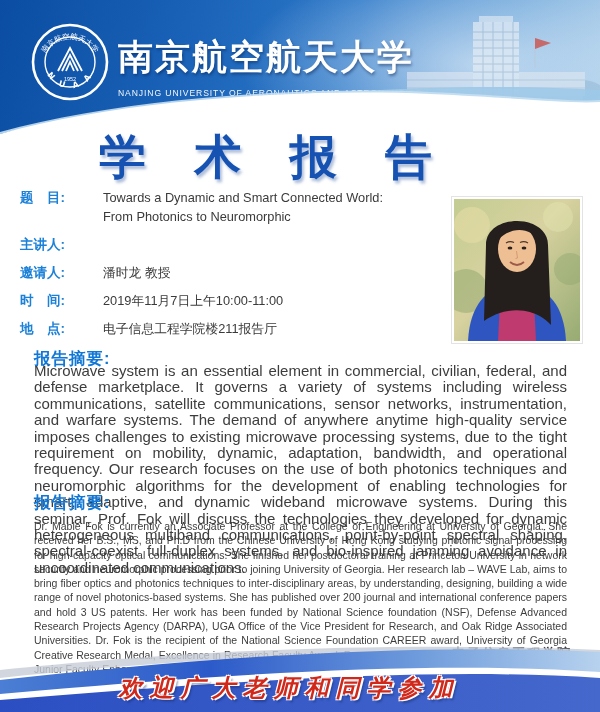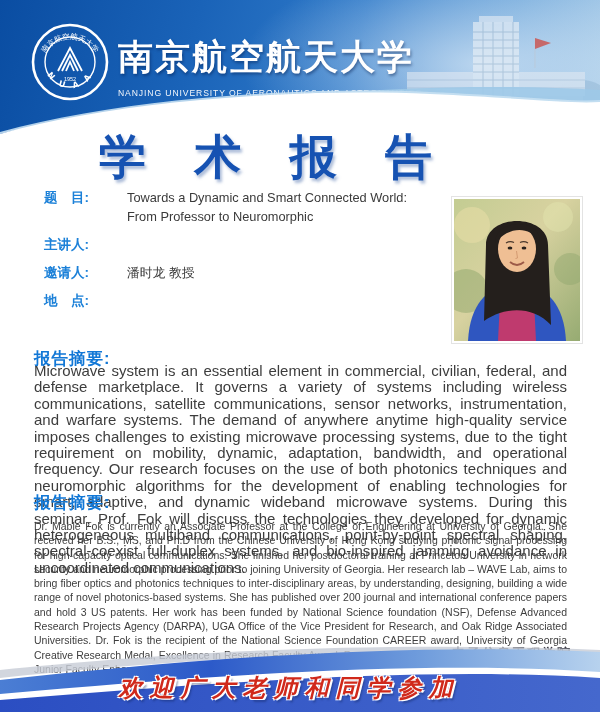--- a/index.html
+++ b/index.html
@@ -30,21 +30,21 @@
   
   .big-title{
     position:absolute;left:0;top:126px;width:531px;text-align:center;
     font-size:47px;font-weight:bold;color:#1652b2;
     letter-spacing:16px;text-indent:16px;
     font-family:"DejaVu Sans","Liberation Sans",sans-serif;
     text-shadow:2px 3px 3px rgba(105,135,185,.55);
     white-space:nowrap;
   }
   
-  .info{position:absolute;left:44px;top:188px;width:414px;}
+  .info{position:absolute;left:20px;top:188px;width:414px;}
   .info-row{display:flex;margin-bottom:9px;line-height:19px;}
   .info-label{
     flex:0 0 62px;color:#1b80d8;font-weight:bold;font-size:13.5px;white-space:pre;
   }
   .info-value{color:#3a3a3a;font-size:12.8px;margin-left:21px;}
   
   .photo{
     position:absolute;left:452px;top:197px;width:126px;height:142px;
     border:2px solid #fff;box-shadow:0 0 0 1px #e3e3e3;box-sizing:content-box;
   }
@@ -149,32 +149,37 @@
     </svg>
   </div>
 
   <div class="big-title">学 术 报 告</div>
 
   <div class="info">
     <div class="info-row">
       <span class="info-label">题　目:</span>
       <span class="info-value">
         <span>Towards a Dynamic and Smart Connected World:</span><br>
-        <span>From Professor to Neuromorphic</span>
+        <span>From Photonics to Neuromorphic</span>
       </span>
     </div>
     <div class="info-row">
       <span class="info-label">主讲人:</span>
     </div>
     <div class="info-row">
       <span class="info-label">邀请人:</span>
       <span class="info-value">潘时龙 教授</span>
     </div>
     <div class="info-row">
+      <span class="info-label">时　间:</span>
+      <span class="info-value">2019年11月7日上午10:00-11:00</span>
+    </div>
+    <div class="info-row">
       <span class="info-label">地　点:</span>
+      <span class="info-value">电子信息工程学院楼211报告厅</span>
     </div>
   </div>
 
   <svg class="photo" viewBox="0 0 126 142" preserveAspectRatio="none">
     <defs>
       <linearGradient id="pbg" x1="0" y1="0" x2="1" y2="1">
         <stop offset="0" stop-color="#c3cc92"></stop>
         <stop offset="0.45" stop-color="#d8d2a0"></stop>
         <stop offset="1" stop-color="#96ab72"></stop>
       </linearGradient>

